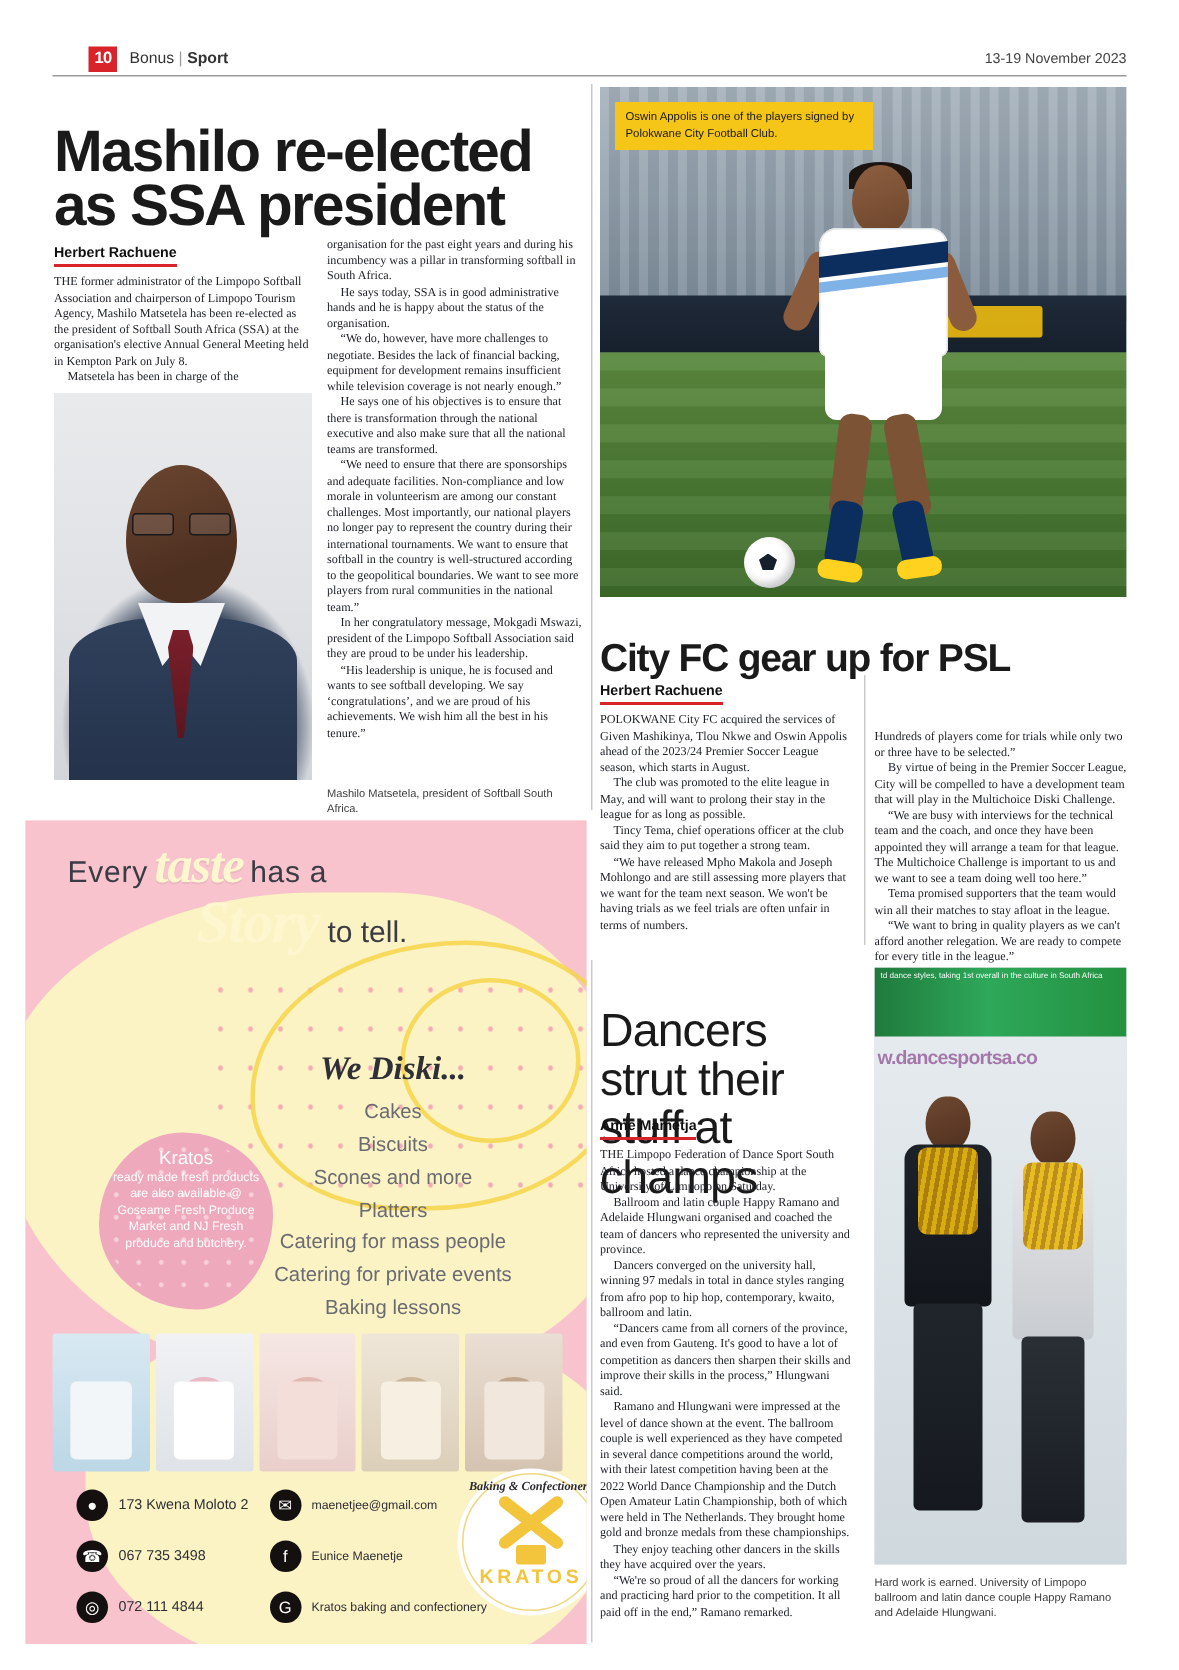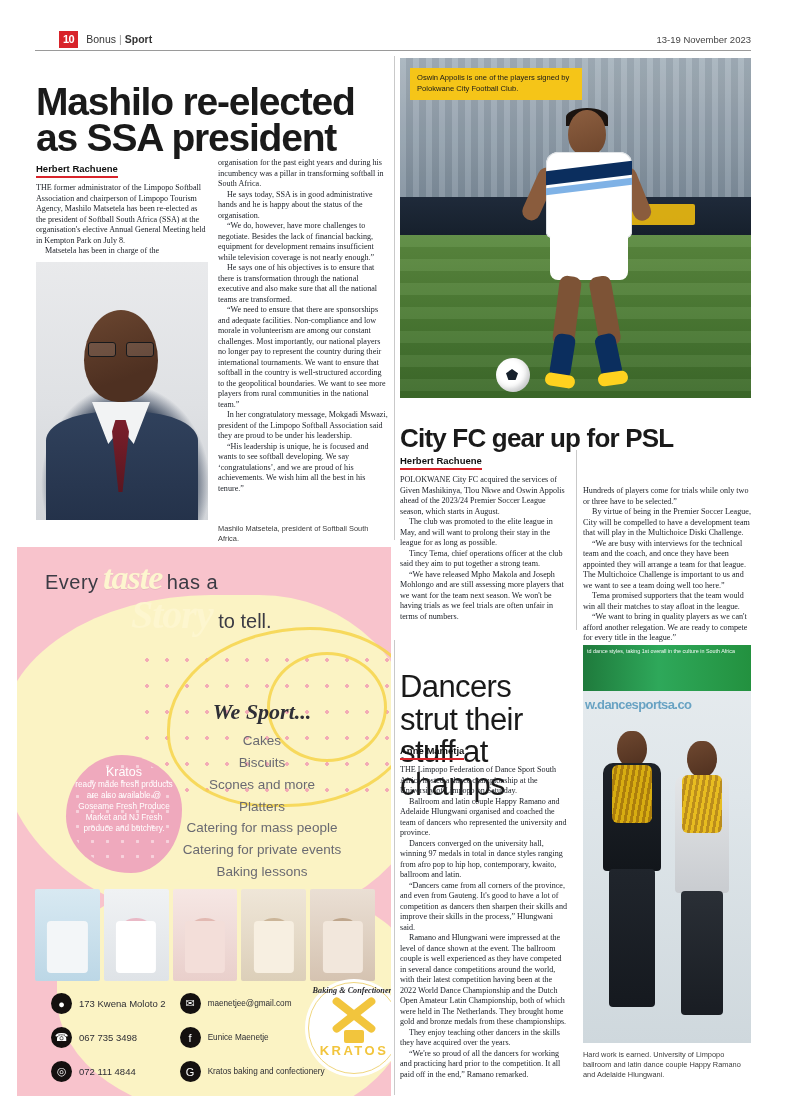--- a/index.html
+++ b/index.html
@@ -237,21 +237,21 @@
     background:linear-gradient(90deg,#1f7a3c 0%,#2ea85a 45%,#23913f 100%);
   }
   .dance-photo .bannertxt {
     position:absolute; left:4px; top:3px; right:4px;
     font-family:"Liberation Sans", sans-serif; font-size:5.4px; color:#ffffff;
     line-height:1.25; opacity:.95;
   }
   .dance-photo .urltxt {
     position:absolute; left:2px; top:52px; right:18px;
     font-family:"Liberation Sans", sans-serif; font-weight:bold;
-    font-size:13px; color:#0369a1; opacity:.55; letter-spacing:-0.6px;
+    font-size:13px; color:#701a75; opacity:.55; letter-spacing:-0.6px;
   }
   .dance-photo .man {
     position:absolute; left:12px; top:86px; width:74px; height:300px;
   }
   .dance-photo .woman {
     position:absolute; left:82px; top:96px; width:74px; height:292px;
   }
   .dp-head {
     position:absolute; left:50%; transform:translateX(-50%); top:0;
     width:30px; height:36px; border-radius:48%/54%;
@@ -573,21 +573,21 @@
         <span class="script">taste</span>
         <span class="l1">has a</span>
       </div>
       <div class="l2">
         <span class="script2">Story</span>
         <span>to tell.</span>
       </div>
     </div>
 
     <div class="we-make-block">
-      <div class="we-make-title">We Sport...</div>
+      <div class="we-make-title">We Diski...</div>
       <ul>
         <li>Cakes</li>
         <li>Biscuits</li>
         <li>Scones and more</li>
         <li>Platters</li>
         <li>Catering for mass people</li>
         <li>Catering for private events</li>
         <li>Baking lessons</li>
       </ul>
     </div>

